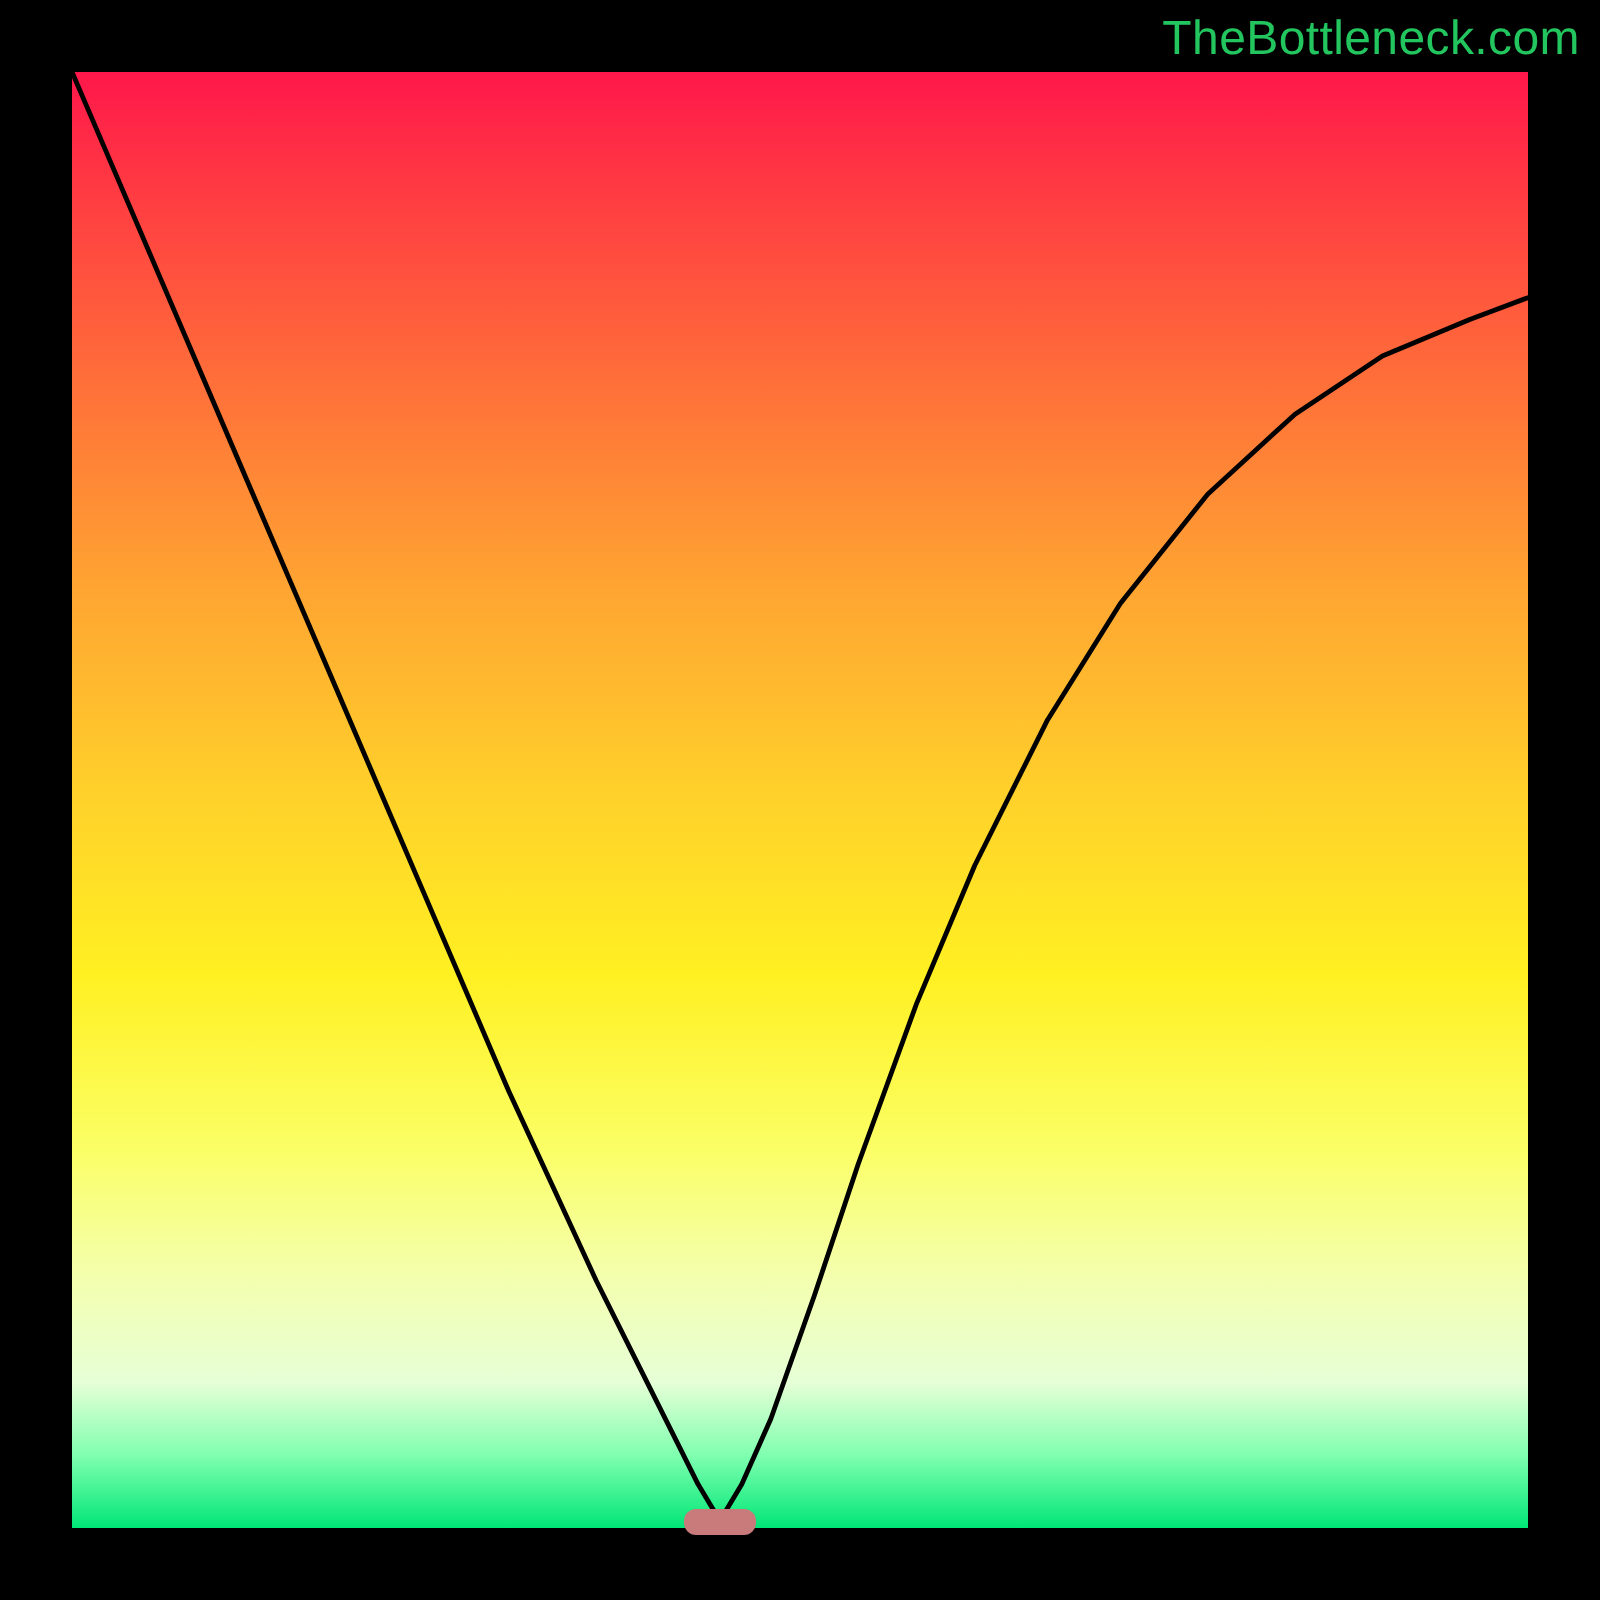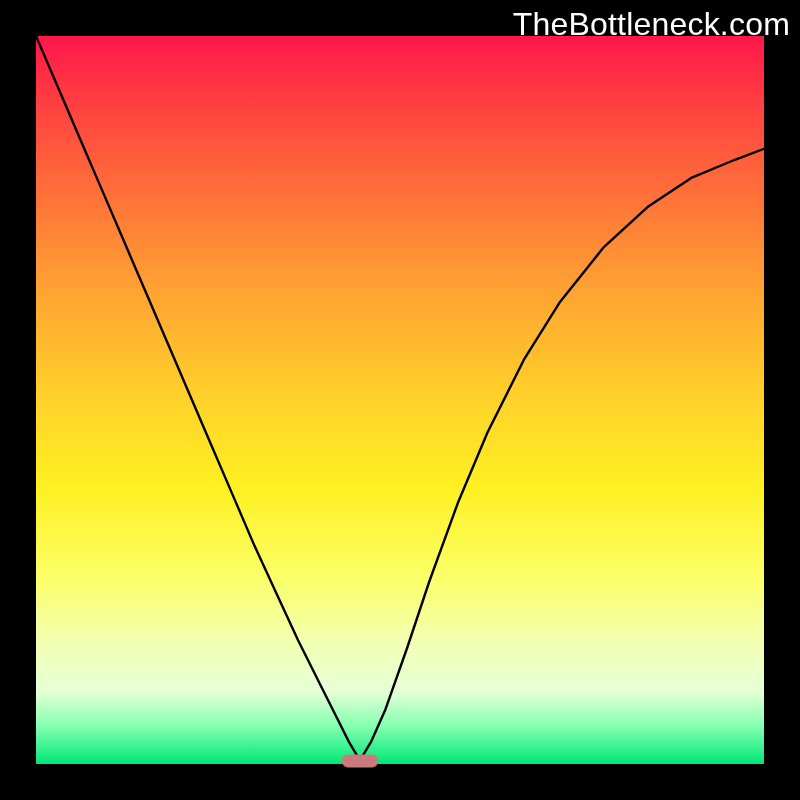--- a/index.html
+++ b/index.html
@@ -51,22 +51,22 @@
     width: 36px;
     height: 13px;
     background: #c97a7a;
     border-radius: 6px;
     transform: translate(-50%, -50%);
   }
   .watermark {
     position: absolute;
     top: 6px;
     right: 10px;
-    color: #ffffff;
-    font-size: 32px;
+    color: #22c55e;
+    font-size: 24px;
     letter-spacing: 0.2px;
     font-weight: 400;
   }
 </style>
 </head>
 <body>
 
 <div class="frame">
 
   <div class="watermark">TheBottleneck.com</div>

